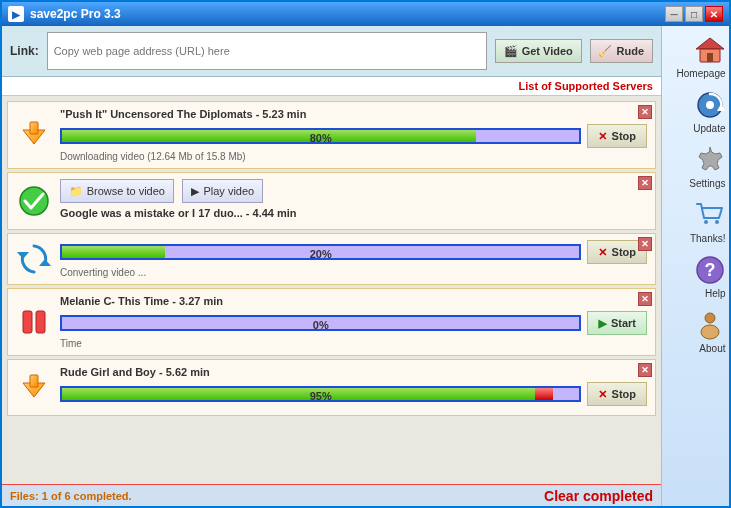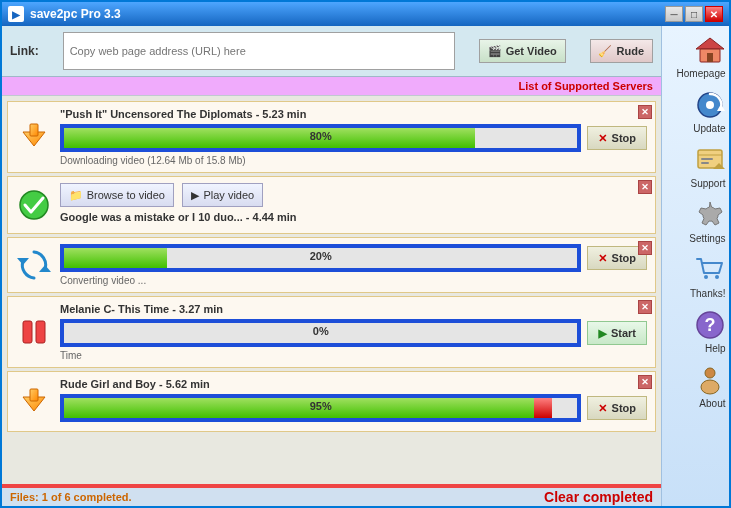--- a/index.html
+++ b/index.html
@@ -83,21 +83,21 @@
       flex-direction: column;
       background: #f0f0e8;
     }
 
     .toolbar {
       background: #d4e8f0;
       border-bottom: 1px solid #a0b8c8;
       padding: 6px 8px;
       display: flex;
       align-items: center;
-      gap: 24px;
+      gap: 8px;
       flex-shrink: 0;
     }
 
     .link-label {
       font-size: 12px;
       color: #333;
       font-weight: bold;
     }
 
     .url-input {
@@ -129,21 +129,21 @@
     }
 
     .clear-btn {
       background: linear-gradient(to bottom, #f4e8e8, #e0c8c8);
       color: #333;
     }
 
     .supported-servers {
       text-align: right;
       padding: 2px 8px;
-      background: #f0abfc;
+      background: #ffffff;
       border-bottom: 1px solid #c0c8d0;
       flex-shrink: 0;
     }
 
     .supported-servers a {
       color: #cc0000;
       font-weight: bold;
       font-size: 11px;
       text-decoration: none;
     }
@@ -202,23 +202,23 @@
 
     .progress-container {
       display: flex;
       align-items: center;
       gap: 6px;
       margin-bottom: 3px;
     }
 
     .progress-bar-wrapper {
       flex: 1;
-      height: 28px;
-      background: #e5e5e5;
-      border: 4px solid #1d4ed8;
+      height: 16px;
+      background: #c4b5fd;
+      border: 2px solid #1d4ed8;
       position: relative;
     }
 
     .progress-bar-fill {
       height: 100%;
       background: linear-gradient(to bottom, #a0e060, #40c000);
       position: absolute;
       left: 0;
       top: 0;
     }
@@ -294,21 +294,21 @@
       font-size: 11px;
       display: flex;
       align-items: center;
       gap: 4px;
       background: linear-gradient(to bottom, #f0f4ff, #d8dcf0);
       color: #333;
     }
 
     .status-bar {
       background: #d0e0f0;
-      border-top: 4px solid #ef4444;
+      border-top: 1px solid #ef4444;
       height: 22px;
       display: flex;
       align-items: center;
       padding: 0 8px;
       flex-shrink: 0;
     }
 
     .status-text {
       color: #cc6600;
       font-weight: bold;
@@ -452,21 +452,21 @@
               <div class="browse-play-area">
                 <button class="browse-btn">
                   <span>📁</span>
                   <span>Browse to video</span>
                 </button>
                 <button class="play-btn">
                   <span>▶</span>
                   <span>Play video</span>
                 </button>
               </div>
-              <div class="item-title">Google was a mistake or I 10 duo... - 4.44 min</div>
+              <div class="item-title">Google was a mistake or I 17 duo... - 4.44 min</div>
             </div>
           </div>
         </div>
 
         <div class="download-item">
           <div class="item-close">✕</div>
           <div class="item-row">
             <div class="item-icon">
 
               <svg width="34" height="34" viewBox="0 0 34 34">
@@ -577,32 +577,20 @@
           <svg width="30" height="30" viewBox="0 0 30 30">
             <circle cx="15" cy="15" r="12" fill="#4488cc" stroke="#224488" stroke-width="1.5"></circle>
             <path d="M15,4 A11,11 0 0,1 26,18" fill="none" stroke="white" stroke-width="2.5" stroke-linecap="round"></path>
             <polygon points="26,14 30,21 22,21" fill="white"></polygon>
             <circle cx="15" cy="15" r="4" fill="white"></circle>
           </svg>
         </div>
         <span class="sidebar-label">Update</span>
       </div>
 
-      <div class="sidebar-item">
-        <div class="sidebar-icon">
-          <svg width="30" height="30" viewBox="0 0 30 30">
-            <rect x="3" y="5" width="24" height="18" rx="2" fill="#f0d080" stroke="#c0a040" stroke-width="1.5"></rect>
-            <line x1="3" y1="10" x2="27" y2="10" stroke="#c0a040" stroke-width="1"></line>
-            <rect x="6" y="13" width="12" height="2" rx="1" fill="#888"></rect>
-            <rect x="6" y="17" width="8" height="2" rx="1" fill="#888"></rect>
-            <polygon points="24,18 30,24 18,24" fill="#c0a040"></polygon>
-          </svg>
-        </div>
-        <span class="sidebar-label">Support</span>
-      </div>
 
       <div class="sidebar-item">
         <div class="sidebar-icon">
           <svg width="30" height="30" viewBox="0 0 30 30">
             <circle cx="15" cy="15" r="5" fill="#888888" stroke="#555" stroke-width="1"></circle>
             <path d="M15,2 L16.5,7 Q18.5,7.5 20,9 L25,8 L27,12 L23,15 Q23.2,17 22,18.5 L24,23 L20,25 L17,21 Q15.5,21.3 14,21 L11,25 L7,23 L9,18.5 Q7.8,17 8,15 L4,12 L6,8 L11,9 Q12.5,7.5 14.5,7 Z" fill="#aaaaaa" stroke="#777" stroke-width="1"></path>
           </svg>
         </div>
         <span class="sidebar-label">Settings</span>
       </div>

